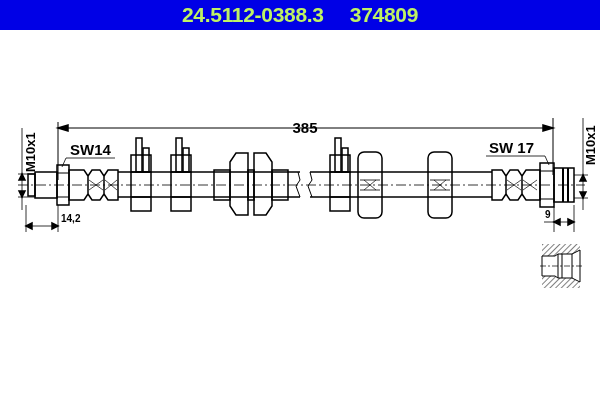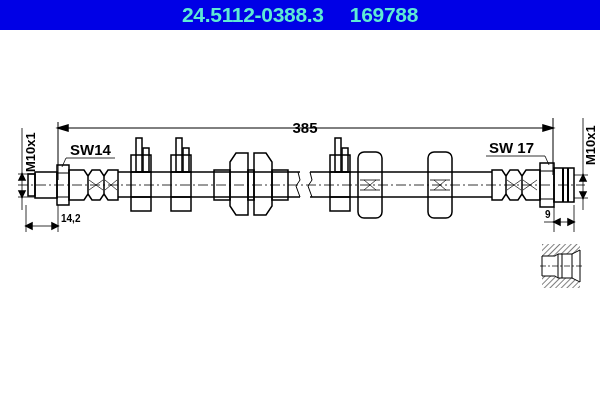--- a/index.html
+++ b/index.html
@@ -1,26 +1,26 @@
 <!DOCTYPE html>
 <html><head>
 <meta charset="utf-8">
 <style>
   html, body { margin: 0; padding: 0; background: #ffffff; }
   body { width: 600px; height: 400px; position: relative; overflow: hidden; font-family: "Liberation Sans", sans-serif; }
-  .header { position: absolute; left: 0; top: 0; width: 600px; height: 30px; background: #0000e6; color: #5eead4; display: flex; justify-content: center; align-items: center; gap: 26px; font-weight: bold; font-size: 21px; letter-spacing: -0.3px; }
+  .header { position: absolute; left: 0; top: 0; width: 600px; height: 30px; background: #0000e6; color: #bef264; display: flex; justify-content: center; align-items: center; gap: 26px; font-weight: bold; font-size: 21px; letter-spacing: -0.3px; }
   .drawing { position: absolute; left: 0; top: 30px; }
   svg text { font-family: "Liberation Sans", sans-serif; font-weight: bold; fill: #000; }
 </style>
 </head>
 <body>
 
 <div class="header">
   <span>24.5112-0388.3</span>
-  <span>169788</span>
+  <span>374809</span>
 </div>
 
 <svg class="drawing" width="600" height="370" viewBox="0 30 600 370" xmlns="http://www.w3.org/2000/svg">
   <g stroke="#000" fill="none" stroke-width="1.5">
 
     <line x1="58" y1="128" x2="553" y2="128" stroke-width="1"></line>
     <line x1="58" y1="122" x2="58" y2="180" stroke-width="1"></line>
     <line x1="553" y1="118" x2="553" y2="175" stroke-width="1"></line>
     <polygon points="58,128 68,125 68,131" fill="#000"></polygon>
     <polygon points="553,128 543,125 543,131" fill="#000"></polygon>

